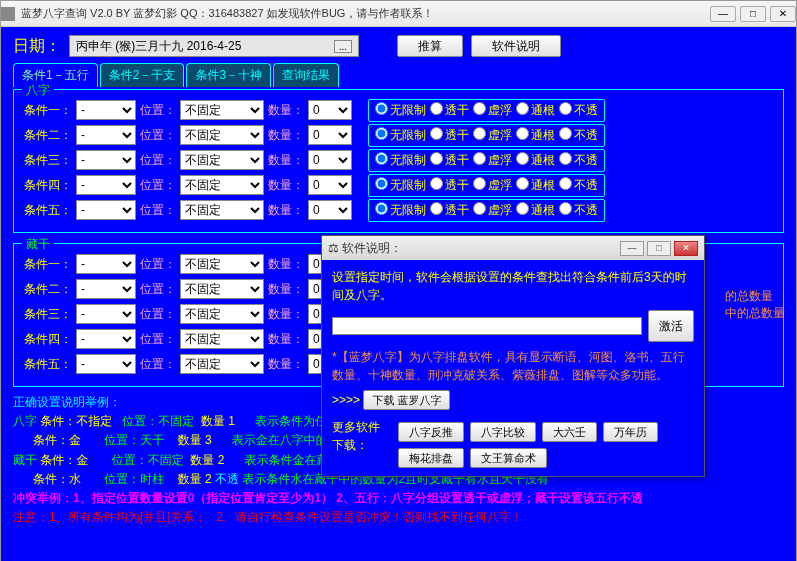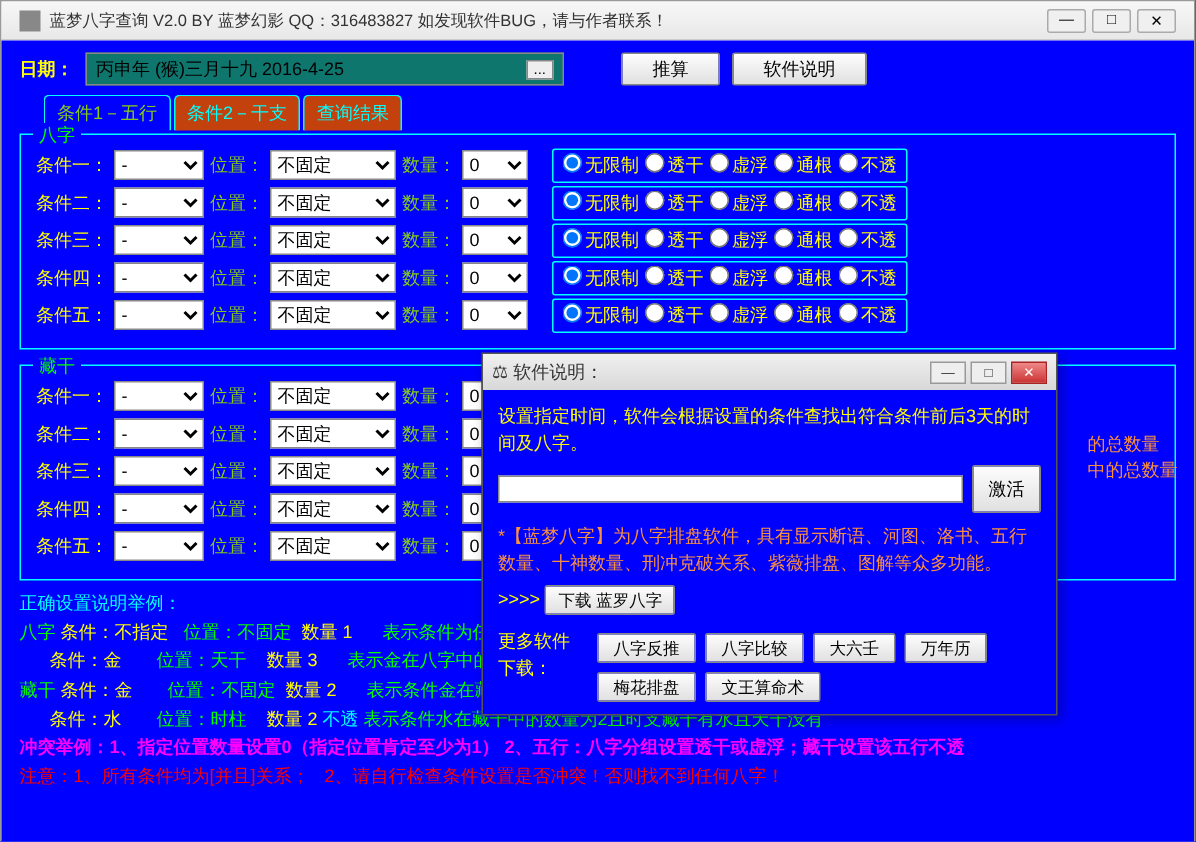--- a/index.html
+++ b/index.html
@@ -1,38 +1,38 @@
 <!DOCTYPE html>
 <html><head>
 <meta charset="utf-8">
 <style>
 * { box-sizing: border-box; margin: 0; padding: 0; font-family: 'Microsoft YaHei', SimSun, sans-serif; }
 body { background: #0000FF; width: 797px; height: 561px; overflow: hidden; position: relative; }
 .window { background: #fff; border: 1px solid #999; width: 797px; height: 561px; }
-.titlebar { background: linear-gradient(#f7f7f7,#e8e8e8); height: 26px; display: flex; align-items: center; padding: 0 12px; border-bottom: 1px solid #ccc; }
+.titlebar { background: linear-gradient(#f7f7f7,#e8e8e8); height: 26px; display: flex; align-items: center; padding: 0 0; border-bottom: 1px solid #ccc; }
 .titlebar .icon { width: 14px; height: 14px; background: #888; margin-right: 6px; }
 .titlebar .title { font-size: 11px; color: #333; flex: 1; }
 .titlebar .winbtns { display: flex; gap: 4px; }
 .winbtn { width: 26px; height: 16px; border: 1px solid #aaa; background: #f0f0f0; font-size: 10px; display: flex; align-items: center; justify-content: center; cursor: pointer; border-radius: 2px; }
 .main { background: #0000FF; padding: 8px 12px; height: 535px; position: relative; }
 .row-date { display: flex; align-items: center; gap: 8px; margin-bottom: 6px; }
-.label-y { color: #FFFF00; font-size: 12px; font-weight: bold; }
-.date-input { background: #0f766e; height: 22px; width: 319px; padding: 2px 6px; font-size: 12px; border: 1px solid #888; display: flex; align-items: center; justify-content: space-between; }
+.label-y { color: #FFFF00; font-size: 16px; }
+.date-input { background: #e5e5e5; height: 22px; width: 290px; padding: 2px 6px; font-size: 12px; border: 1px solid #888; display: flex; align-items: center; justify-content: space-between; }
 .date-input .dots { border: 1px solid #888; padding: 0 4px; font-size: 10px; background: #eee; cursor: pointer; }
 .btn { background: linear-gradient(#fdfdfd,#e0e0e0); border: 1px solid #888; height: 22px; padding: 0 20px; font-size: 12px; cursor: pointer; border-radius: 2px; }
 .tabs { display: flex; margin-top: 4px; }
-.tab { background: #c2410c; border: 1px solid #00ffff; border-bottom: none; color: #00ffff; font-size: 12px; padding: 3px 8px; margin-right: 2px; cursor: pointer; border-radius: 4px 4px 0 0; }
-.tab.active { background: #0000FF; color: #84cc16; margin-left: 16px; }
+.tab { background: #0c4a6e; border: 1px solid #00ffff; border-bottom: none; color: #00ffff; font-size: 12px; padding: 3px 8px; margin-right: 2px; cursor: pointer; border-radius: 4px 4px 0 0; }
+.tab.active { background: #0000FF; color: #86efac; }
 .groupbox { border: 1px solid #00ffff; margin-top: 2px; padding: 6px 10px 8px; position: relative; }
 .gb-title { color: #00ff00; font-size: 12px; position: absolute; top: -8px; left: 8px; background: #0000FF; padding: 0 4px; }
 .cond-row { display: flex; align-items: center; gap: 4px; margin: 3px 0; font-size: 12px; height: 22px; }
 .cond-label { color: #FFFF00; width: 48px; }
 .sel { background: #fff; border: 1px solid #888; height: 20px; font-size: 12px; }
 .sel1 { width: 60px; } .sel2 { width: 84px; } .num { width: 44px; }
-.lbl-g { color: #84cc16; }
+.lbl-g { color: #f9a8d4; }
 .radios { display: flex; gap: 4px; margin-left: 12px; border: 1px solid #00ffff; padding: 2px 6px; border-radius: 2px; }
 .radio { display: flex; align-items: flex-start; gap: 2px; color: #FFFF00; font-size: 12px; }
 .radio input { margin: 0; }
 .help-area { margin-top: 6px; font-size: 12px; line-height: 1.6; }
 .txt-y { color: #FFFF00; } .txt-g { color: #00ff00; } .txt-c { color: #00ffff; } .txt-m { color: #FF00FF; font-weight: bold; } .txt-r { color: #FF0000; }
 .dialog { position: absolute; left: 320px; top: 208px; width: 384px; background: #0000FF; border: 1px solid #555; box-shadow: 2px 2px 8px rgba(0,0,0,.3); z-index: 100; }
 .dlg-title { background: linear-gradient(#f0f0f0,#d8d8d8); height: 24px; display: flex; align-items: center; padding: 0 6px; font-size: 12px; color: #333; }
 .dlg-title .t { flex: 1; }
 .dlg-title .dwbtn { width: 24px; height: 15px; border: 1px solid #999; background: #eee; font-size: 9px; display: flex; align-items: center; justify-content: center; margin-left: 3px; cursor: pointer; }
 .dlg-title .close { background: linear-gradient(#e88,#c33); color: #fff; border-color: #a22; }
@@ -62,20 +62,21 @@
       <div class="date-input">
         <span>丙申年 (猴)三月十九 2016-4-25</span>
         <span class="dots">...</span>
       </div>
       <button class="btn" style="margin-left:30px">推算</button>
       <button class="btn">软件说明</button>
     </div>
     <div class="tabs">
       <div class="tab active">条件1－五行</div>
       <div class="tab">条件2－干支</div>
+      <div class="tab">条件3－十神</div>
       <div class="tab">查询结果</div>
     </div>
 
     <div class="groupbox">
       <div class="gb-title">八字</div>
       <div id="g1rows">
           <div class="cond-row">
     <span class="cond-label">条件一：</span>
     <select class="sel sel1"><option>-</option></select>
     <span class="lbl-g">位置：</span>

